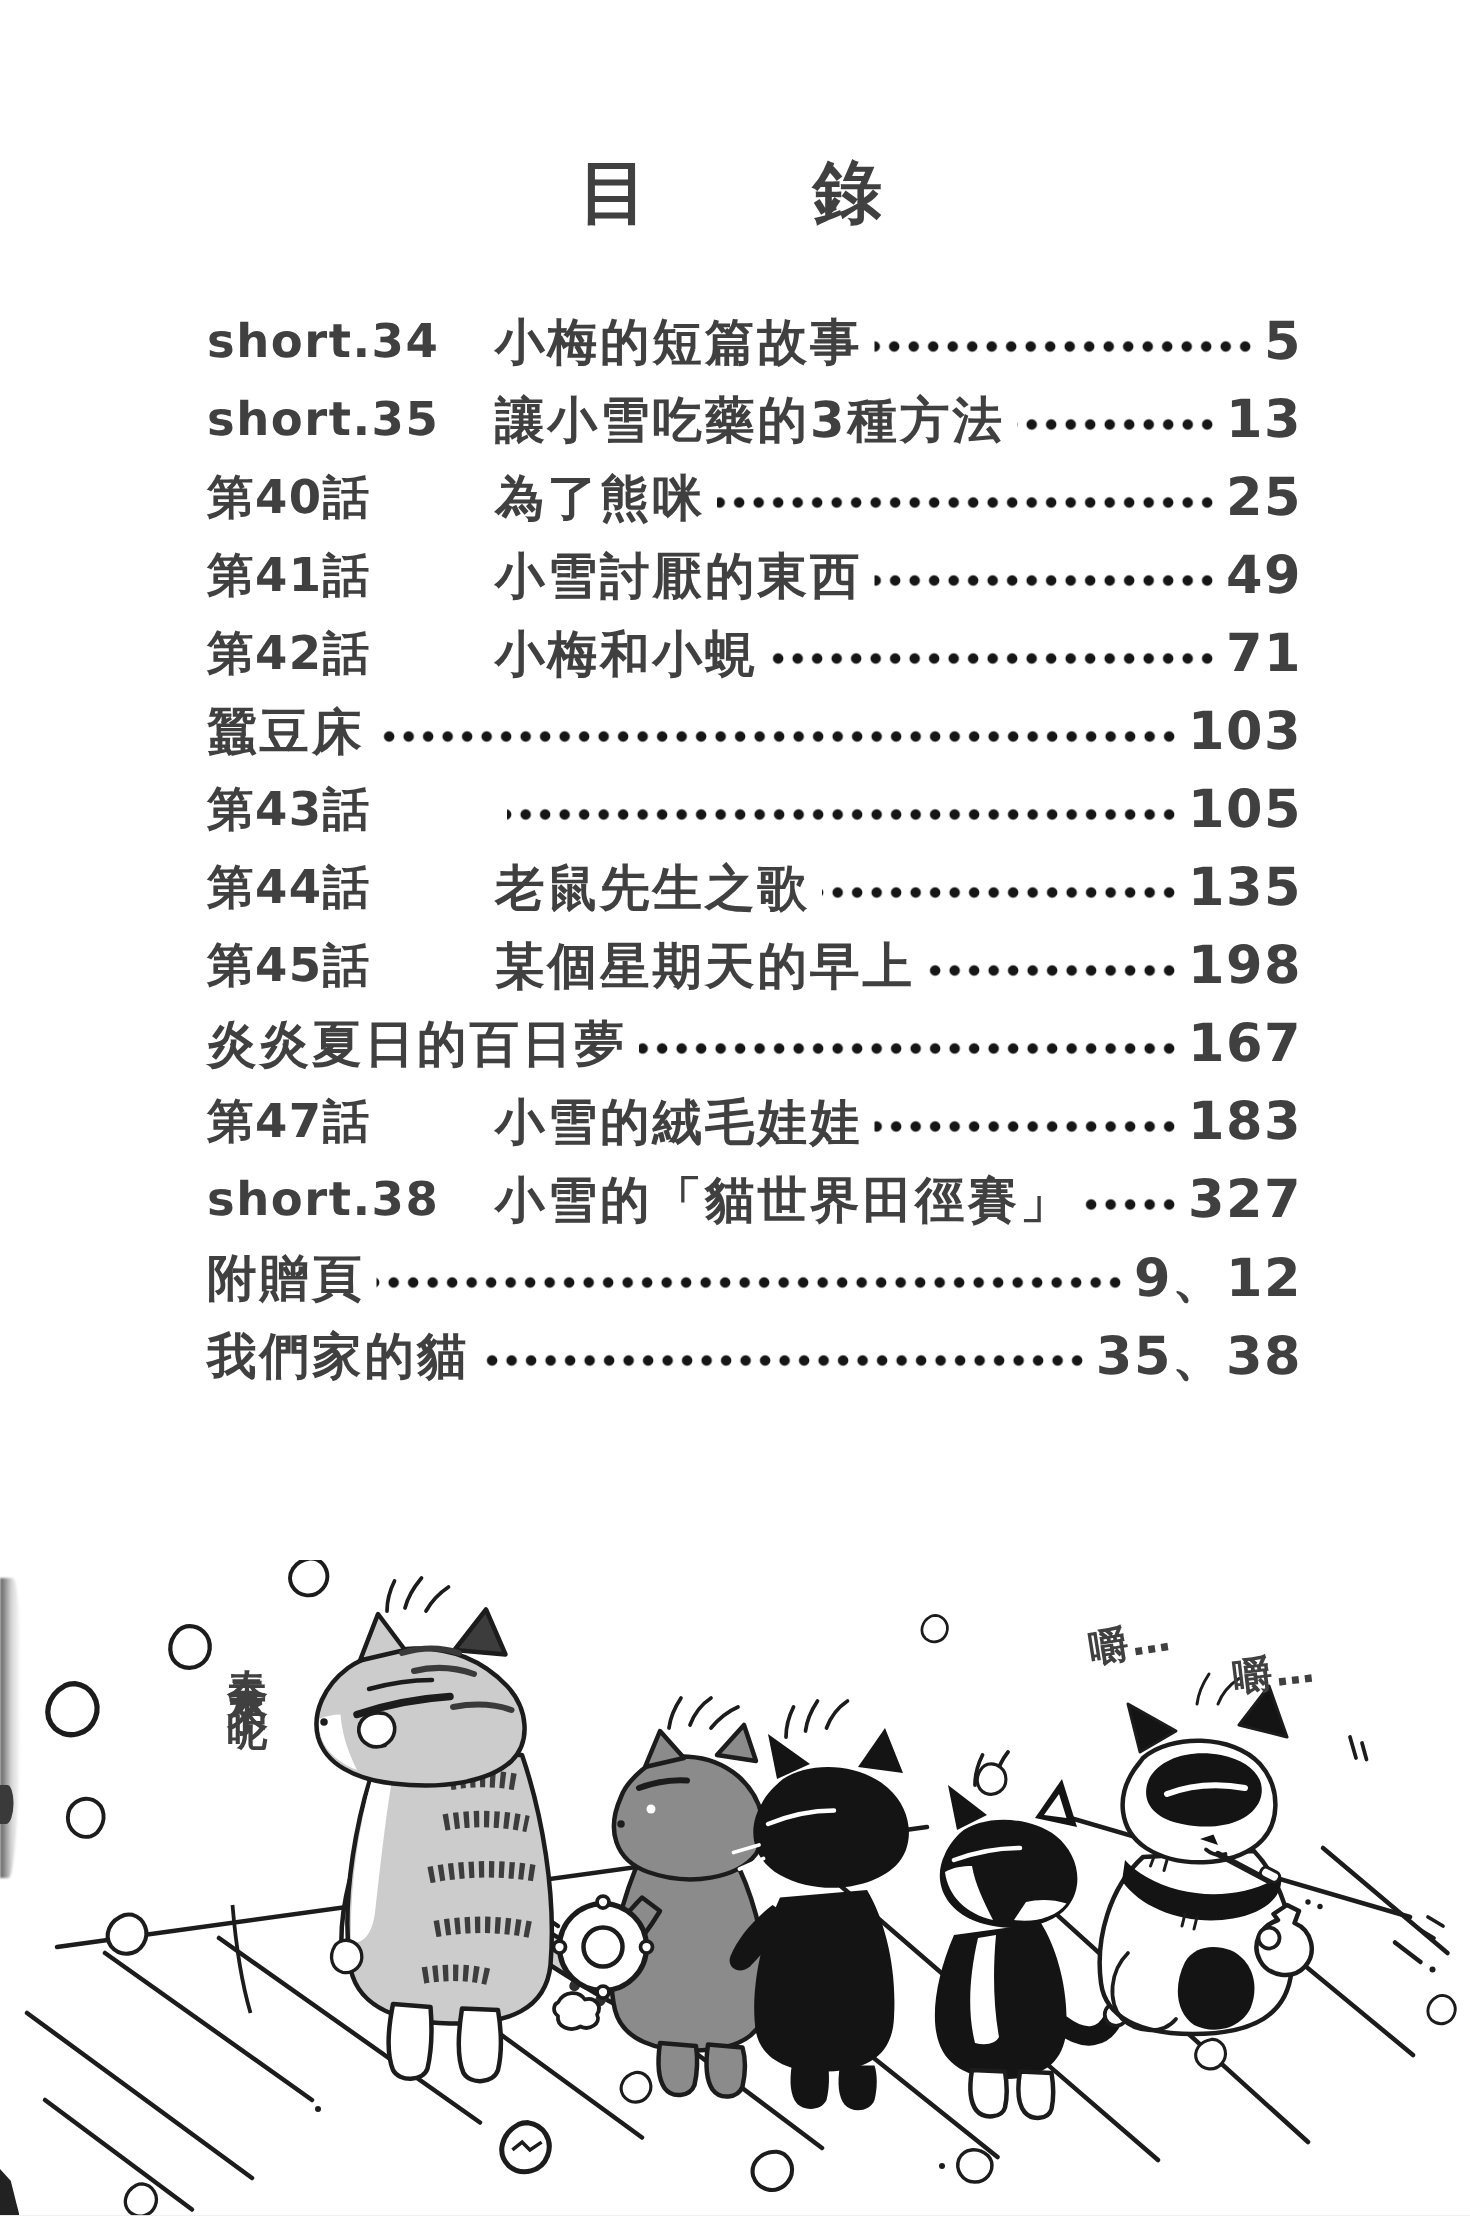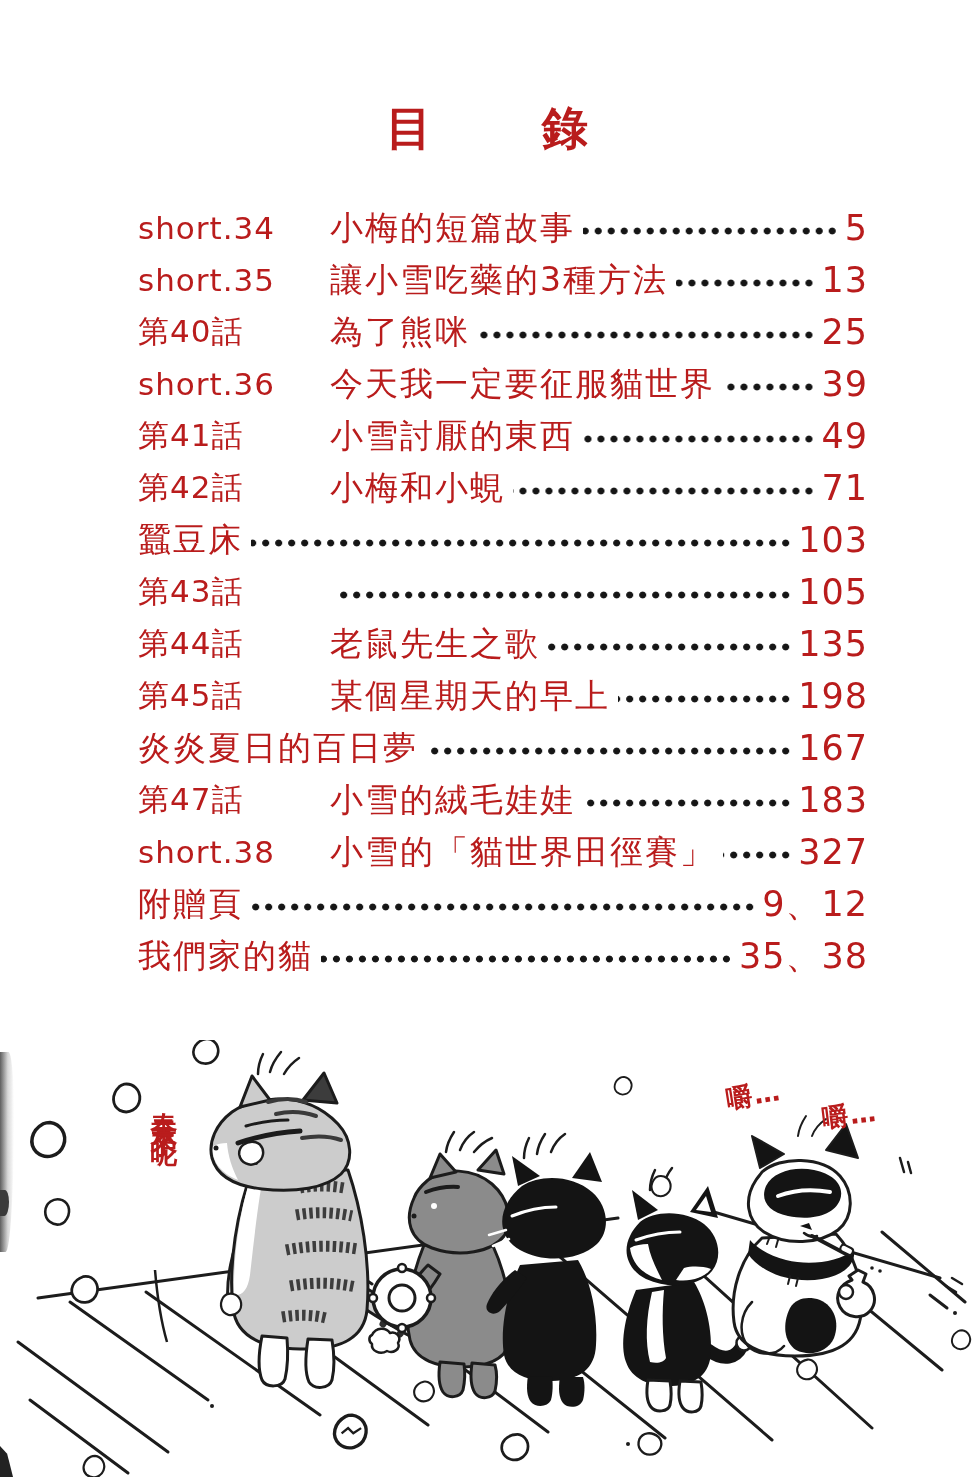--- a/index.html
+++ b/index.html
@@ -1,27 +1,27 @@
 <!DOCTYPE html>
 <html><head>
 <meta charset="utf-8">
 <style>
   html,body{margin:0;padding:0;background:#e8e8e8;}
   .page{
     position:relative;width:980px;height:1477px;background:#ffffff;
     overflow:hidden;margin:0 auto;
     font-family:"DejaVu Sans","Liberation Sans",sans-serif;
-    color:#b91c1c;
+    color:#404040;
   }
   .title{
     position:absolute;top:98px;left:0;right:0;margin:0;
     text-align:center;font-size:46px;font-weight:700;letter-spacing:6px;
   }
   .toc{position:absolute;left:138px;top:202px;width:730px;}
-  .row{display:flex;align-items:center;height:52px;font-weight:400;white-space:nowrap;}
+  .row{display:flex;align-items:center;height:52px;font-weight:700;white-space:nowrap;}
   .label{flex:none;width:192px;font-size:31px;letter-spacing:1px;}
   .entry-title{flex:none;font-size:33px;letter-spacing:2px;text-align:right;}
   .leader{
     flex:1 1 auto;height:12px;margin:6px 6px 0 8px;min-width:26px;
     background-image:radial-gradient(circle,#161616 3.1px,rgba(0,0,0,0) 3.8px);
     background-size:13px 12px;background-repeat:repeat-x;background-position:right center;
   }
   .pagenum{flex:none;font-size:35px;letter-spacing:1px;}
   .illustration{position:absolute;left:0;top:1040px;width:980px;height:437px;}
   .illustration svg{position:absolute;left:0;top:0;}
@@ -69,26 +69,20 @@
       <span class="pagenum">13</span>
     </div>
 
     <div class="row">
       <span class="label">第40話</span>
       <span class="entry-title">為了熊咪</span>
       <span class="leader"></span>
       <span class="pagenum">25</span>
     </div>
 
-    <div class="row">
-      <span class="label">short.36</span>
-      <span class="entry-title">今天我一定要征服貓世界</span>
-      <span class="leader"></span>
-      <span class="pagenum">39</span>
-    </div>
 
     <div class="row">
       <span class="label">第41話</span>
       <span class="entry-title">小雪討厭的東西</span>
       <span class="leader"></span>
       <span class="pagenum">49</span>
     </div>
 
     <div class="row">
       <span class="label">第42話</span>

